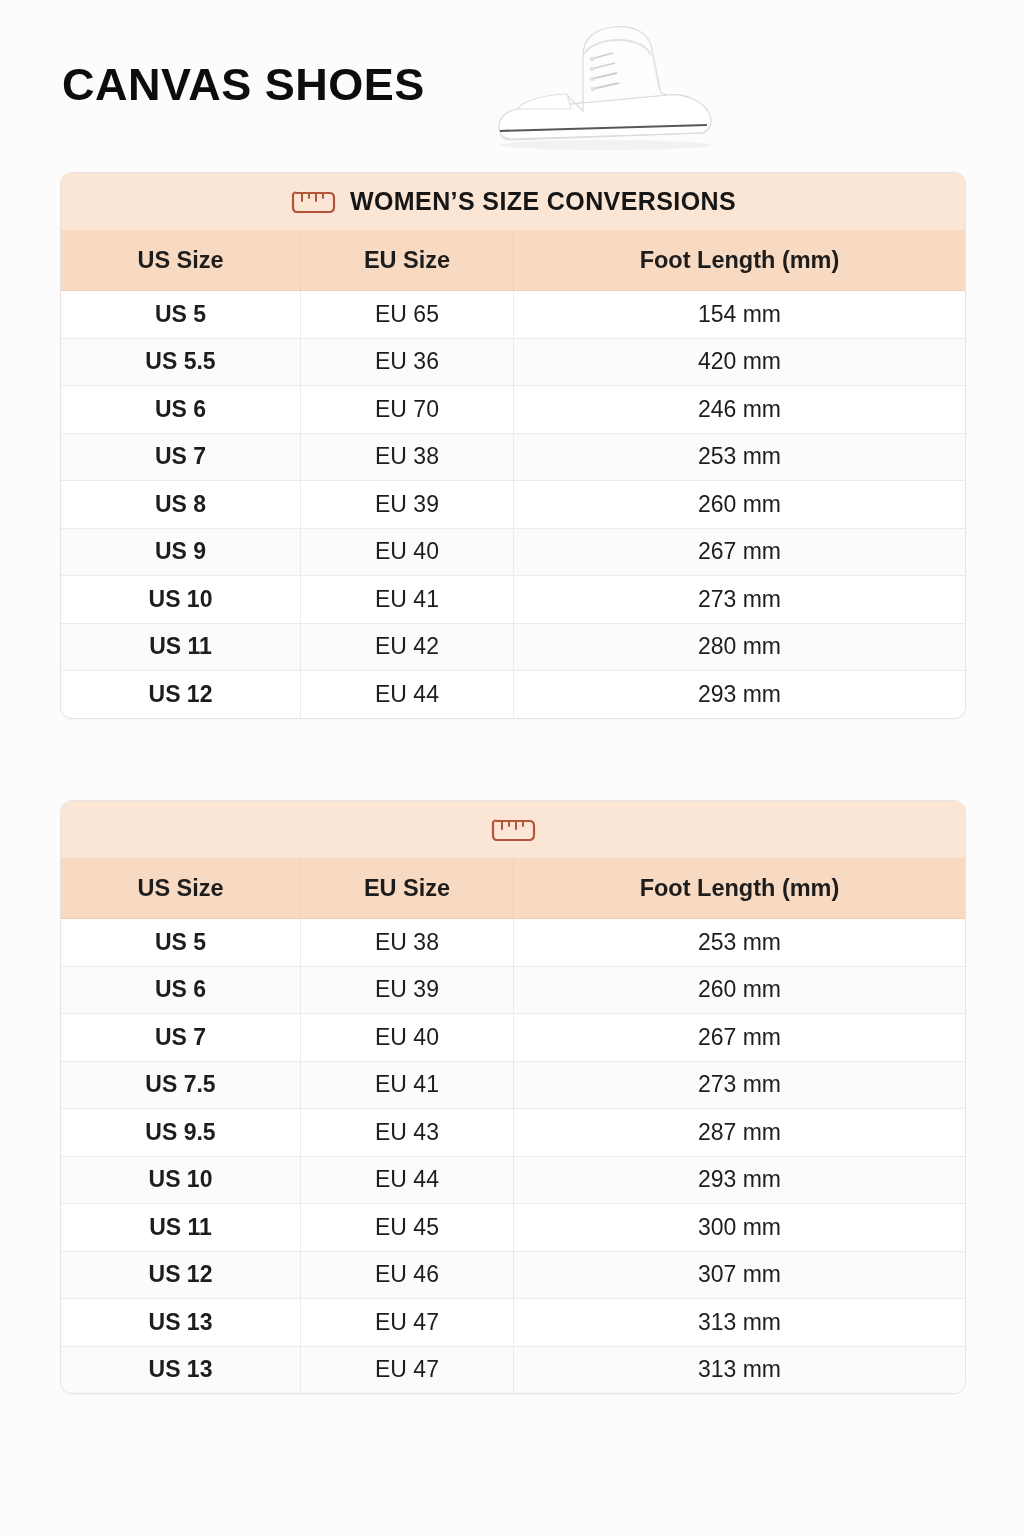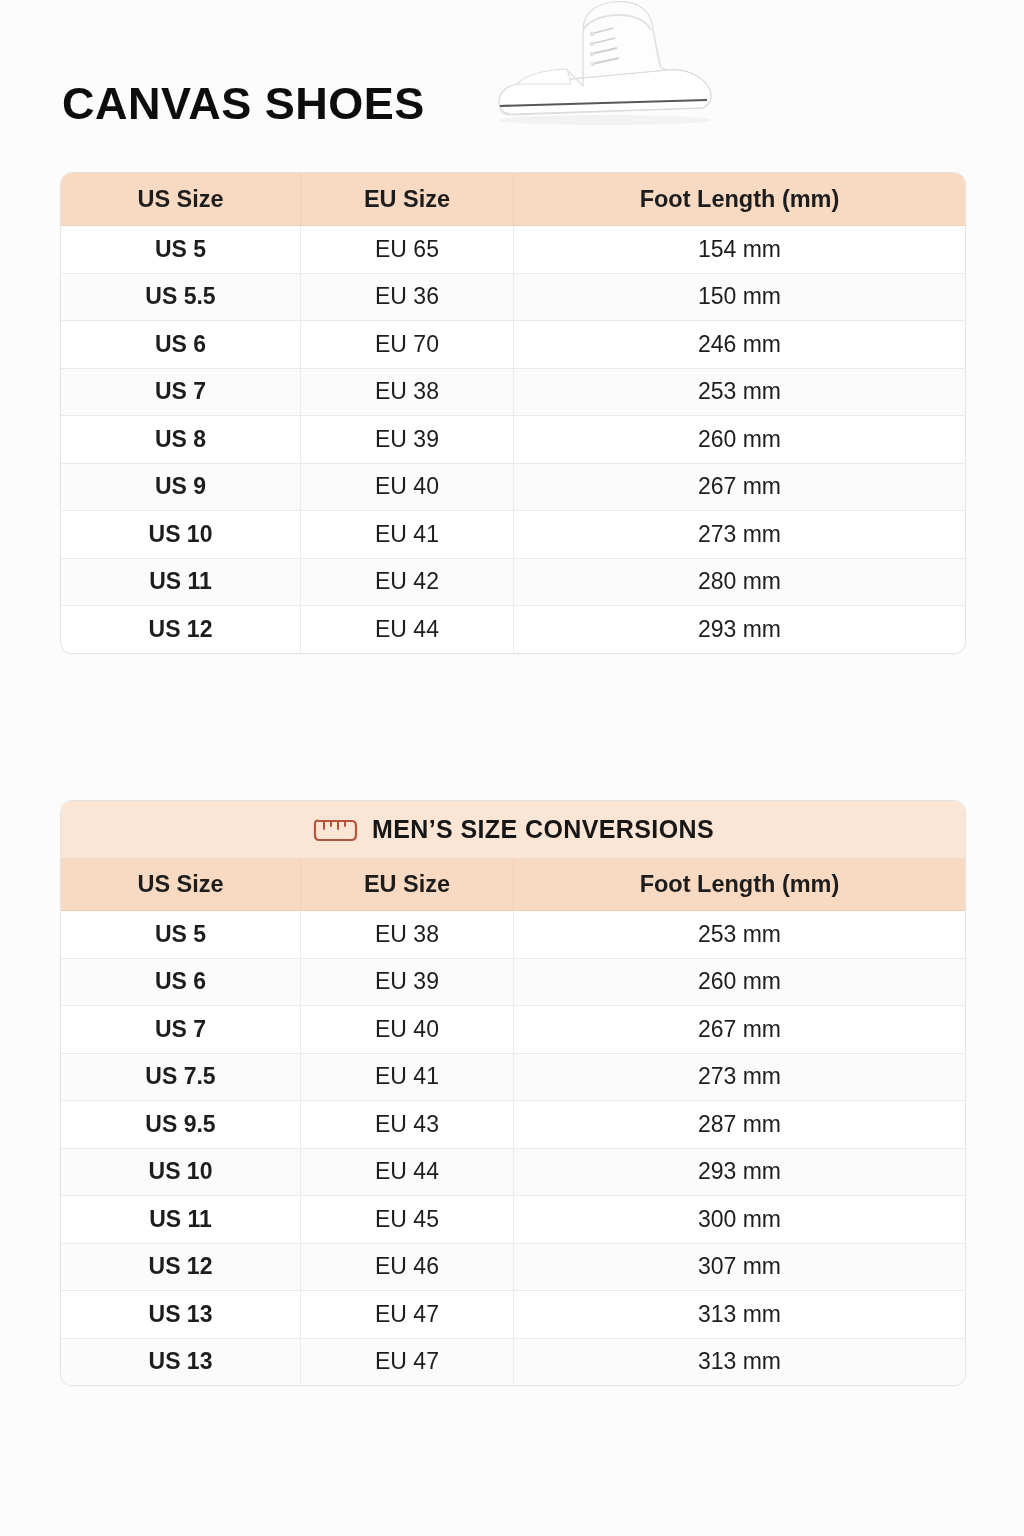--- a/index.html
+++ b/index.html
@@ -17,21 +17,21 @@
   .page {
     position: relative;
     width: 1024px;
     height: 1536px;
     box-sizing: border-box;
   }
 
   
   .header {
     display: flex;
-    align-items: flex-end;
+    align-items: center;
     padding: 40px 16px 0 62px;
     height: 130px;
     box-sizing: border-box;
   }
   .title {
     font-size: 45px;
     font-weight: bold;
     letter-spacing: 0.5px;
     color: #0d0d0d;
     white-space: nowrap;
@@ -94,21 +94,21 @@
     height: 46.5px;
     padding: 0;
   }
   th:last-child, td:last-child { border-right: none; }
   tr:last-child td { border-bottom: none; }
 
   thead th {
     background: #f8d9c1;
     font-weight: bold;
     font-size: 23.5px;
-    height: 52px;
+    height: 60px;
     border-bottom: 1px solid #f0cfb6;
     border-right: 1px solid #f0cfb6;
   }
   thead th:last-child { border-right: none; }
 
   .col-us { width: 26.5%; }
   .col-eu { width: 23.5%; }
   .col-len { width: 50%; }
 
   td.us { font-weight: bold; }
@@ -151,38 +151,52 @@
         </g>
 
         <path d="M181 34 L188 74" stroke="#e6e6e6" stroke-width="1.5" fill="none"></path>
 
         <ellipse cx="134" cy="130" rx="106" ry="5" fill="#e9e9e9" opacity="0.55"></ellipse>
       </svg>
     </div>
   </div>
 
   <div class="table-card card-women">
+    <div class="band">
+      <span class="ruler-icon">
+        <svg width="46" height="30" viewBox="0 0 46 30" aria-hidden="true">
+          <path d="M3 8 C3 6, 5 5, 7 6 L40 6 C43 6, 44 8, 44 11 L44 20 C44 23, 42 25, 39 25 L7 25 C4 25, 3 23, 3 20 Z" fill="none" stroke="#b4543a" stroke-width="2.2" stroke-linejoin="round"></path>
+          <g stroke="#b4543a" stroke-width="2" stroke-linecap="round">
+            <path d="M12 6 L12 14"></path>
+            <path d="M19 6 L19 11"></path>
+            <path d="M26 6 L26 14"></path>
+            <path d="M33 6 L33 11"></path>
+          </g>
+        </svg>
+      </span>
+      <span class="band-title">WOMEN’S SIZE CONVERSIONS</span>
+    </div>
     <table>
       <thead>
         <tr>
           <th class="col-us">US Size</th>
           <th class="col-eu">EU Size</th>
           <th class="col-len">Foot Length (mm)</th>
         </tr>
       </thead>
       <tbody>
         <tr>
           <td class="us">US 5</td>
           <td class="eu">EU 65</td>
           <td class="len">154 mm</td>
         </tr>
         <tr>
           <td class="us">US 5.5</td>
           <td class="eu">EU 36</td>
-          <td class="len">150 mm</td>
+          <td class="len">420 mm</td>
         </tr>
         <tr>
           <td class="us">US 6</td>
           <td class="eu">EU 70</td>
           <td class="len">246 mm</td>
         </tr>
         <tr>
           <td class="us">US 7</td>
           <td class="eu">EU 38</td>
           <td class="len">253 mm</td>
@@ -222,21 +236,20 @@
         <svg width="46" height="30" viewBox="0 0 46 30" aria-hidden="true">
           <path d="M3 8 C3 6, 5 5, 7 6 L40 6 C43 6, 44 8, 44 11 L44 20 C44 23, 42 25, 39 25 L7 25 C4 25, 3 23, 3 20 Z" fill="none" stroke="#b4543a" stroke-width="2.2" stroke-linejoin="round"></path>
           <g stroke="#b4543a" stroke-width="2" stroke-linecap="round">
             <path d="M12 6 L12 14"></path>
             <path d="M19 6 L19 11"></path>
             <path d="M26 6 L26 14"></path>
             <path d="M33 6 L33 11"></path>
           </g>
         </svg>
       </span>
-      <span class="band-title">MEN’S SIZE CONVERSIONS</span>
     </div>
     <table>
       <thead>
         <tr>
           <th class="col-us">US Size</th>
           <th class="col-eu">EU Size</th>
           <th class="col-len">Foot Length (mm)</th>
         </tr>
       </thead>
       <tbody>

